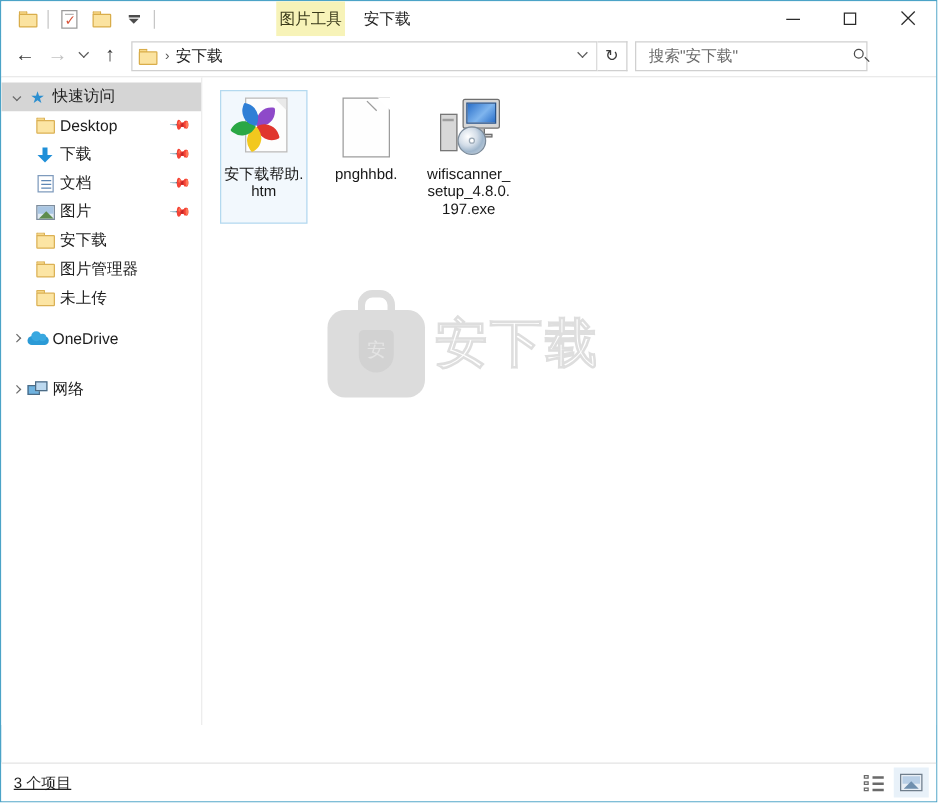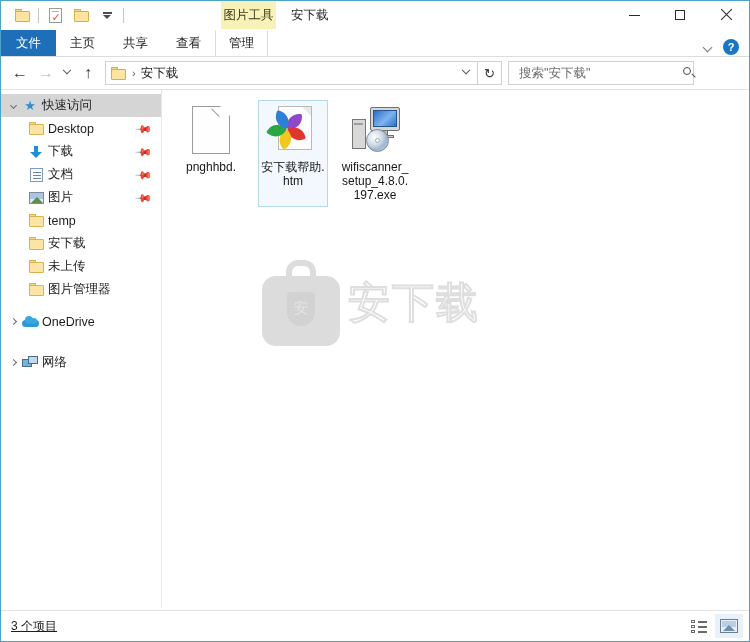--- a/index.html
+++ b/index.html
@@ -756,32 +756,20 @@
       </div>
       <div class="win-btn" id="btn-max">
         <span class="max-glyph"></span>
       </div>
       <div class="win-btn" id="btn-close">
         <span class="close-glyph"></span>
       </div>
     </div>
   </div>
 
-  <div id="ribbon">
-    <div class="rtab" id="tab-file">文件</div>
-    <div class="rtab">主页</div>
-    <div class="rtab">共享</div>
-    <div class="rtab">查看</div>
-    <div class="rtab" id="tab-manage">管理</div>
-
-    <div id="ribbon-right">
-      <div class="chev-dn"></div>
-      <div class="help-btn">?</div>
-    </div>
-  </div>
 
   <div id="navrow">
     <div class="nav-btn">
       <span class="arrow-l">←</span>
     </div>
     <div class="nav-btn disabled">
       <span class="arrow-r">→</span>
     </div>
     <div class="nav-chev">
       <i></i>
@@ -867,58 +855,49 @@
         <span class="tree-ico">
           <span class="pic-ico">
               <span class="sky"></span>
               <span class="hill"></span>
             </span>
         </span>
         <span class="tree-label">图片</span>
         <span class="pin">📌</span>
       </div>
 
+
       <div class="tree-row indent1">
         <span class="tree-ico">
           <span class="sfolder">
               <span class="tb"></span>
               <span class="bd"></span>
             </span>
         </span>
-        <span class="tree-label">temp</span>
+        <span class="tree-label">安下载</span>
       </div>
 
       <div class="tree-row indent1">
         <span class="tree-ico">
           <span class="sfolder">
               <span class="tb"></span>
               <span class="bd"></span>
             </span>
         </span>
-        <span class="tree-label">安下载</span>
+        <span class="tree-label">图片管理器</span>
       </div>
 
       <div class="tree-row indent1">
         <span class="tree-ico">
           <span class="sfolder">
               <span class="tb"></span>
               <span class="bd"></span>
             </span>
         </span>
         <span class="tree-label">未上传</span>
-      </div>
-
-      <div class="tree-row indent1">
-        <span class="tree-ico">
-          <span class="sfolder">
-              <span class="tb"></span>
-              <span class="bd"></span>
-            </span>
-        </span>
-        <span class="tree-label">图片管理器</span>
       </div>
 
       <div style="height:9px"></div>
 
       <div class="tree-row indent0">
         <span class="twisty">
             <i></i>
           </span>
         <span class="tree-ico">
           <span class="cloud-ico">
@@ -956,47 +935,47 @@
           <div class="handle"></div>
           <div class="box"></div>
           <div class="shield">安</div>
         </div>
         <div class="wm-text">
           <div class="wm-cn">安下载</div>
         </div>
       </div>
 
       <div id="filegrid">
-
-        <div class="file-item">
-          <div class="file-icon-wrap">
-            <div class="ico-page">
-                <span class="corner"></span>
-                <span class="corner2"></span>
-              </div>
-          </div>
-          <div class="file-label">pnghhbd.</div>
-        </div>
 
         <div class="file-item selected">
           <div class="file-icon-wrap">
             <div class="ico-htm">
               <span class="pg">
                   <span class="pg-corner"></span>
                 </span>
               <span class="pinwheel">
                 <span class="petal p1"></span>
                 <span class="petal p2"></span>
                 <span class="petal p3"></span>
                 <span class="petal p4"></span>
                 <span class="petal p5"></span>
               </span>
             </div>
           </div>
           <div class="file-label">安下载帮助.htm</div>
+        </div>
+
+        <div class="file-item">
+          <div class="file-icon-wrap">
+            <div class="ico-page">
+                <span class="corner"></span>
+                <span class="corner2"></span>
+              </div>
+          </div>
+          <div class="file-label">pnghhbd.</div>
         </div>
 
         <div class="file-item">
           <div class="file-icon-wrap">
             <div class="ico-exe">
               <span class="tower"></span>
               <span class="tower-slot"></span>
               <span class="monitor"></span>
               <span class="screen"></span>
               <span class="neck"></span>

